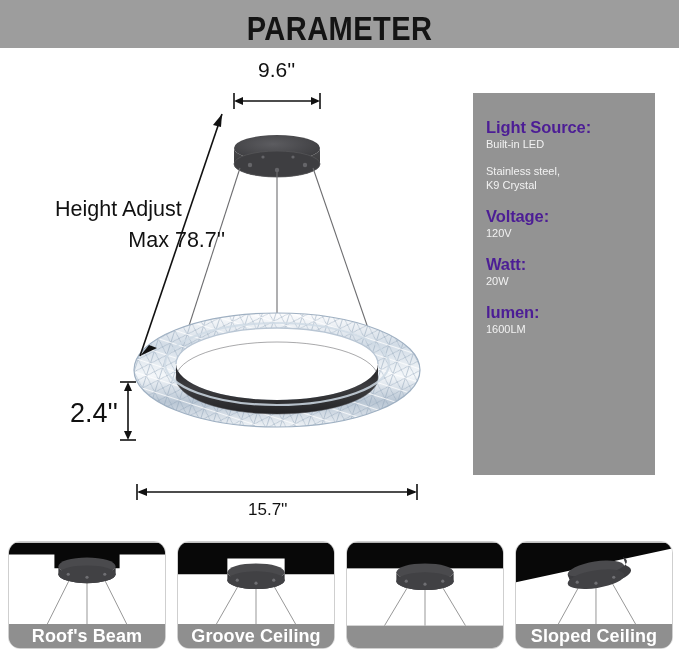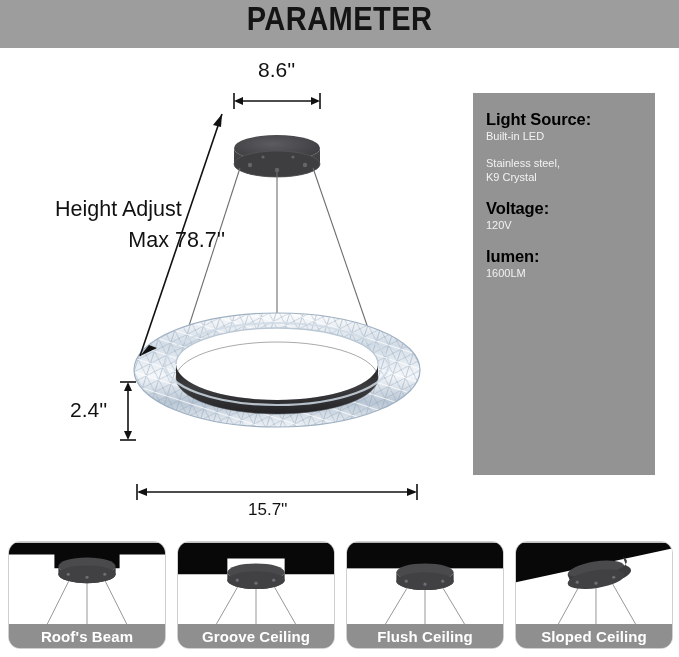--- a/index.html
+++ b/index.html
@@ -8,77 +8,77 @@
     background: #ffffff;
     font-family: "Liberation Sans", sans-serif;
     overflow: hidden;
   }
   #page { position: relative; width: 679px; height: 657px; background: #fff; }
 
   
   .header-band {
     position: absolute; left: 0; top: 0; width: 679px; height: 48px;
     background: #9d9d9d;
-    display: flex; align-items: flex-start; justify-content: center;
+    display: flex; align-items: flex-end; justify-content: center;
   }
   .header-title {
     font-size: 33px; font-weight: 700; color: #141414;
     letter-spacing: 0.5px;
     transform: scaleX(0.88);
     font-family: "Liberation Sans", sans-serif;
   }
 
   
   .spec-panel {
     position: absolute; left: 473px; top: 93px;
     width: 182px; height: 382px;
     background: #939393;
     padding: 16px 14px 0 13px;
   }
   .spec-row { margin-bottom: 13px; }
   .spec-label {
-    font-size: 16.5px; font-weight: 700; color: #000000;
-    line-height: 1.28; letter-spacing: -0.1px;
+    font-size: 16.5px; font-weight: 700; color: #4c1d95;
+    line-height: 1.28; letter-spacing: -0.1px; margin-top: 8px;
   }
   .spec-value {
     font-size: 11px; font-weight: 400; color: #f2f2f2;
     line-height: 1.26;
   }
 
   
   .dim-text { position: absolute; color: #111; font-size: 21px; font-weight: 400; white-space: pre; }
   .height-adjust {
     position: absolute; left: 8px; top: 194px; width: 178px;
     font-size: 21.5px; color: #111; line-height: 1.45; margin-left: 47px;
   }
   .height-adjust .l1 { display: block; text-align: left; }
   .height-adjust .l2 { display: block; text-align: right; padding-right: 8px; }
 
   .dim-62 { left: 258px; top: 58px; font-size: 21px; }
-  .dim-24 { left: 70px; top: 398px; font-size: 21px; }
+  .dim-24 { left: 70px; top: 398px; font-size: 27px; }
   .dim-157 { left: 248px; top: 500px; font-size: 17px; }
 
   
   .product-svg { position: absolute; left: 0; top: 48px; width: 679px; height: 487px; }
 
   
   .thumbs { position: absolute; left: 0; top: 539px; width: 679px; height: 118px; }
   .thumb {
     position: absolute; top: 2px; width: 158px; height: 108px;
     border-radius: 12px; overflow: hidden; background: #fff;
     border: 1px solid #cfcfcf;
   }
   .thumb:nth-child(1) { left: 8px; }
   .thumb:nth-child(2) { left: 177px; }
   .thumb:nth-child(3) { left: 346px; }
   .thumb:nth-child(4) { left: 515px; }
   .thumb svg { display: block; width: 100%; height: 108px; }
   .thumb-label {
     position: absolute; left: 0; bottom: 0; width: 100%; height: 24px;
-    background: #8f8f8f; color: #fff; font-size: 15px; font-weight: 700;
+    background: #8f8f8f; color: #fff; font-size: 18px; font-weight: 700;
     display: flex; align-items: center; justify-content: center;
     letter-spacing: 0.1px;
   }
 </style>
 </head>
 <body>
 
 <div id="page">
 
   <div class="header-band">
@@ -175,40 +175,44 @@
 
     <g stroke="#111" stroke-width="1.6">
       <line x1="137" y1="436" x2="137" y2="452"></line>
       <line x1="417" y1="436" x2="417" y2="452"></line>
       <line x1="139" y1="444" x2="415" y2="444"></line>
       <path d="M137,444 L147,440 L147,448 Z" fill="#111" stroke="none"></path>
       <path d="M417,444 L407,440 L407,448 Z" fill="#111" stroke="none"></path>
     </g>
   </svg>
 
-  <div class="dim-text dim-62">8.6''</div>
+  <div class="dim-text dim-62">9.6''</div>
   <div class="height-adjust">
     <span class="l1">Height Adjust</span>
     <span class="l2">Max 78.7''</span>
   </div>
   <div class="dim-text dim-24">2.4''</div>
   <div class="dim-text dim-157">15.7''</div>
 
   <div class="spec-panel">
     <div class="spec-row">
       <div class="spec-label">Light Source:</div>
       <div class="spec-value">Built-in LED</div>
     </div>
     <div class="spec-row">
       <div class="spec-value" style="white-space:pre-line">Stainless steel,
 K9 Crystal</div>
     </div>
     <div class="spec-row">
       <div class="spec-label">Voltage:</div>
       <div class="spec-value">120V</div>
+    </div>
+    <div class="spec-row">
+      <div class="spec-label">Watt:</div>
+      <div class="spec-value">20W</div>
     </div>
     <div class="spec-row">
       <div class="spec-label">lumen:</div>
       <div class="spec-value">1600LM</div>
     </div>
   </div>
 
   <div class="thumbs">
 
     <div class="thumb">
@@ -267,21 +271,20 @@
         <ellipse cx="79" cy="30" rx="29" ry="9" fill="#4a4a4d"></ellipse>
         <path d="M50,30 L50,39 A29,9 0 0,0 108,39 L108,30 A29,9 0 0,1 50,30 Z" fill="#3c3c3f"></path>
         <ellipse cx="79" cy="39" rx="29" ry="9" fill="#414144"></ellipse>
         <g fill="#6f6f73">
             <circle cx="60" cy="39" r="1.6"></circle>
             <circle cx="79" cy="42" r="1.6"></circle>
             <circle cx="97" cy="39" r="1.6"></circle>
           </g>
         <rect x="0" y="84" width="158" height="24" fill="#8f8f8f"></rect>
       </svg>
-      <div class="thumb-label">Flush Ceiling</div>
     </div>
 
     <div class="thumb">
       <svg viewBox="0 0 158 108" xmlns="http://www.w3.org/2000/svg">
         <rect x="0" y="0" width="158" height="108" fill="#ffffff"></rect>
         <path d="M0,40 L158,6 L158,0 L0,0 Z" fill="#080808"></path>
         <g stroke="#8a8a8a" stroke-width="0.9" fill="none">
           <line x1="64" y1="44" x2="42" y2="84"></line>
           <line x1="81" y1="46" x2="81" y2="84"></line>
           <line x1="98" y1="42" x2="122" y2="84"></line>

